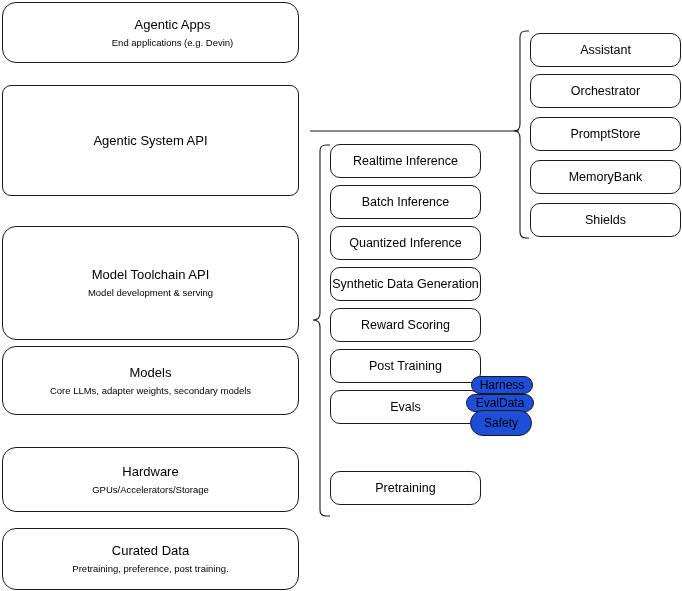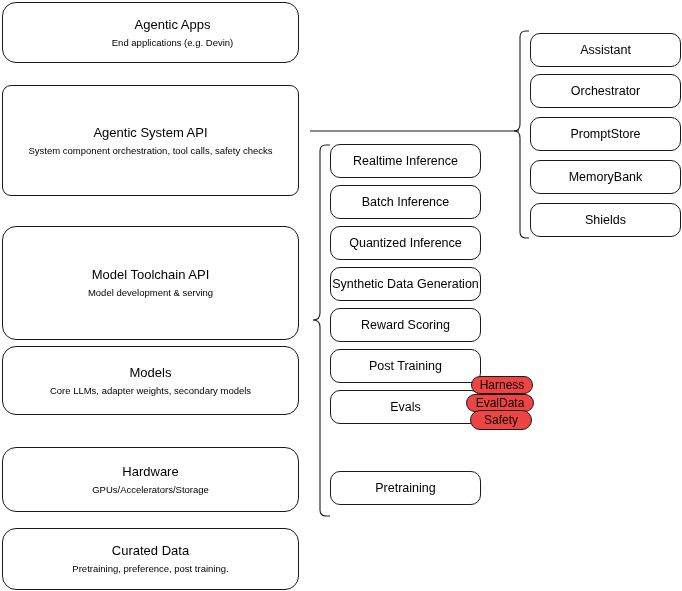--- a/index.html
+++ b/index.html
@@ -55,21 +55,21 @@
     height: 34px;
   }
   .cap .title { font-size: 12.5px; }
   .mid { left: 330px; width: 151px; }
   .right { left: 530px; width: 151px; }
 
   
   .pill {
     position: absolute;
     box-sizing: border-box;
-    background: #ef4444;
+    background: #1d4ed8;
     border: 1px solid #1a1a1a;
     border-radius: 999px;
     display: flex;
     align-items: center;
     justify-content: center;
     font-size: 12px;
     line-height: 14px;
     color: #000;
     z-index: 5;
   }
@@ -101,21 +101,20 @@
     <path d="M 330 145 L 326 145 Q 320 145 320 151 L 320 313 Q 320 320 313 320 Q 320 320 320 327 L 320 510 Q 320 516 326 516 L 330 516"></path>
   </svg>
 
   <div class="node layer" style="top:2px;height:61px;padding-left:44px;">
     <div class="title">Agentic Apps</div>
     <div class="sub">End applications (e.g. Devin)</div>
   </div>
 
   <div class="node layer" style="top:85px;height:111px;border-radius:9px;">
     <div class="title">Agentic System API</div>
-    <div class="sub">System component orchestration, tool calls, safety checks</div>
   </div>
 
   <div class="node layer" style="top:226px;height:114px;">
     <div class="title">Model Toolchain API</div>
     <div class="sub">Model development &amp; serving</div>
   </div>
 
   <div class="node layer" style="top:346px;height:69px;">
     <div class="title">Models</div>
     <div class="sub">Core LLMs, adapter weights, secondary models</div>
@@ -155,21 +154,21 @@
   <div class="node cap mid" style="top:471px;">
     <div class="title">Pretraining</div>
   </div>
 
   <div class="pill" style="left:471px;top:376px;width:62px;height:18px;">
     <span>Harness</span>
   </div>
   <div class="pill" style="left:466px;top:394px;width:68px;height:18px;align-items:center;">
     <span>EvalData</span>
   </div>
-  <div class="pill" style="left:470px;top:410px;width:62px;height:20px;">
+  <div class="pill" style="left:470px;top:410px;width:62px;height:26px;">
     <span>Safety</span>
   </div>
 
   <div class="node cap right" style="top:33px;">
     <div class="title">Assistant</div>
   </div>
   <div class="node cap right" style="top:74px;">
     <div class="title">Orchestrator</div>
   </div>
   <div class="node cap right" style="top:117px;">

